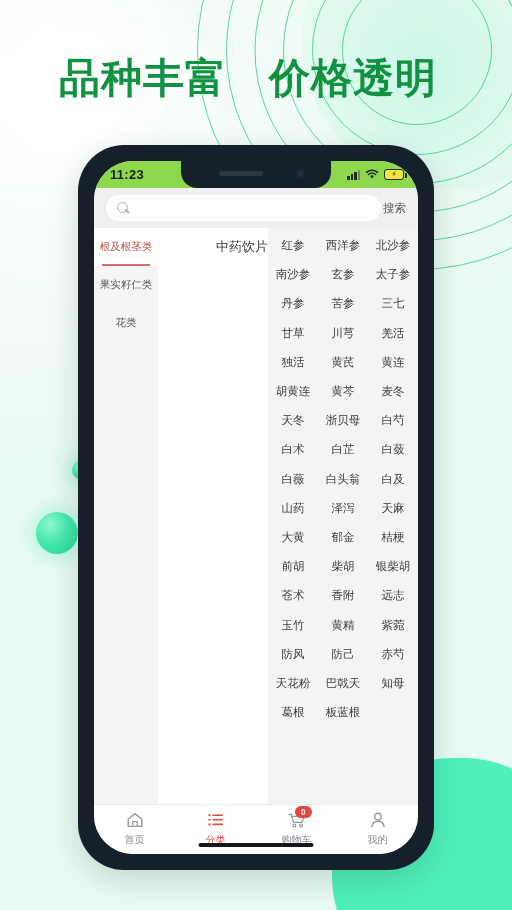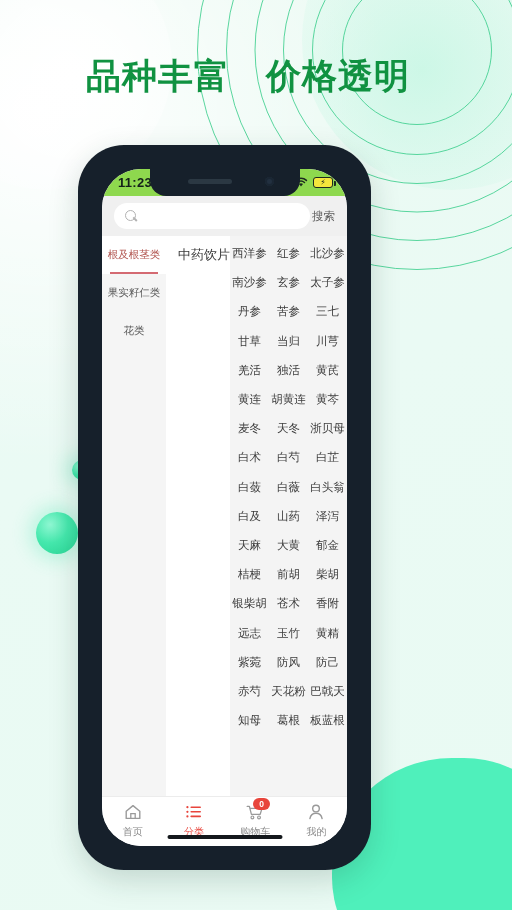--- a/index.html
+++ b/index.html
@@ -40,29 +40,29 @@
   .sphere {
     position:absolute; border-radius:50%;
     background:radial-gradient(circle at 34% 30%,#8ff7d2 0%,#45e8ad 45%,#27d493 100%);
     box-shadow:0 0 18px 6px rgba(72,232,175,.30);
   }
   .sphere.s1 { left:36px; top:512px; width:42px; height:42px; }
   .sphere.s2 { left:72px; top:460px; width:20px; height:20px; }
   
   #headline {
     position:absolute; top:57px; left:0; width:496px; text-align:center;
-    font-size:35px; line-height:1.06; font-weight:bold; letter-spacing:1px;
+    font-size:41px; line-height:1.06; font-weight:bold; letter-spacing:1px;
     color:#109241; white-space:pre; z-index:4;
   }
   
   #phone {
-    position:absolute; left:78px; top:145px; width:293px; height:725px;
+    position:absolute; left:78px; top:145px; width:356px; height:725px;
     background:#16202b; border-radius:46px; z-index:5;
     box-shadow:0 10px 30px rgba(20,60,45,.18);
-    padding:24px;
+    padding:16px;
   }
   .phone-inner {
     width:100%; height:100%; background:#fff; border-radius:39px; overflow:hidden;
     position:relative; display:flex; flex-direction:column;
   }
   .notch {
     position:absolute; top:0; left:50%; transform:translateX(-50%);
     width:150px; height:27px; background:#16202b;
     border-bottom-left-radius:16px; border-bottom-right-radius:16px; z-index:12;
   }
@@ -114,21 +114,21 @@
   }
   .mag:after {
     content:""; position:absolute; right:0; bottom:0.5px; width:5px; height:1.5px;
     background:#b2b2b2; transform:rotate(45deg); transform-origin:right center;
   }
   .search-input { border:0; outline:none; font-size:11px; color:#333; background:transparent; width:100%;
                   font-family:"Liberation Sans","DejaVu Sans",sans-serif; }
   .search-input::placeholder { color:#c3c3c3; }
   .search-btn { font-size:11.5px; color:#5c5c5c; padding:0 2px; flex:0 0 auto; }
   
-  .content { flex:1 1 auto; display:flex; min-height:0; }
+  .content { flex:1 1 auto; display:flex; min-height:0;gap:46px; }
   .sidebar { width:64px; background:#f5f5f5; flex:0 0 auto; padding-top:0; }
   .side-item {
     height:38px; display:flex; align-items:center; justify-content:center;
     font-size:10.5px; color:#5b5b5b; position:relative; text-align:center;
     line-height:1.1; padding:0 2px;
   }
   .side-item.active { background:#fff; color:#b2554f; }
   .side-item.active:after {
     content:""; position:absolute; left:8px; right:8px; bottom:0; height:1.6px; background:#d46a72;
   }
@@ -235,43 +235,42 @@
         </div>
         <div class="side-item">
           <span>花类</span>
         </div>
       </div>
 
       <div class="main">
         <div class="cat-title">中药饮片</div>
         <div class="grid-wrap">
           <div class="grid" id="herb-grid">
+              <div class="grid-item">红参</div>
               <div class="grid-item">西洋参</div>
-              <div class="grid-item">红参</div>
               <div class="grid-item">北沙参</div>
               <div class="grid-item">南沙参</div>
               <div class="grid-item">玄参</div>
               <div class="grid-item">太子参</div>
               <div class="grid-item">丹参</div>
               <div class="grid-item">苦参</div>
               <div class="grid-item">三七</div>
               <div class="grid-item">甘草</div>
-              <div class="grid-item">当归</div>
               <div class="grid-item">川芎</div>
               <div class="grid-item">羌活</div>
               <div class="grid-item">独活</div>
               <div class="grid-item">黄芪</div>
               <div class="grid-item">黄连</div>
               <div class="grid-item">胡黄连</div>
               <div class="grid-item">黄芩</div>
               <div class="grid-item">麦冬</div>
               <div class="grid-item">天冬</div>
               <div class="grid-item">浙贝母</div>
+              <div class="grid-item">白芍</div>
               <div class="grid-item">白术</div>
-              <div class="grid-item">白芍</div>
               <div class="grid-item">白芷</div>
               <div class="grid-item">白蔹</div>
               <div class="grid-item">白薇</div>
               <div class="grid-item">白头翁</div>
               <div class="grid-item">白及</div>
               <div class="grid-item">山药</div>
               <div class="grid-item">泽泻</div>
               <div class="grid-item">天麻</div>
               <div class="grid-item">大黄</div>
               <div class="grid-item">郁金</div>

